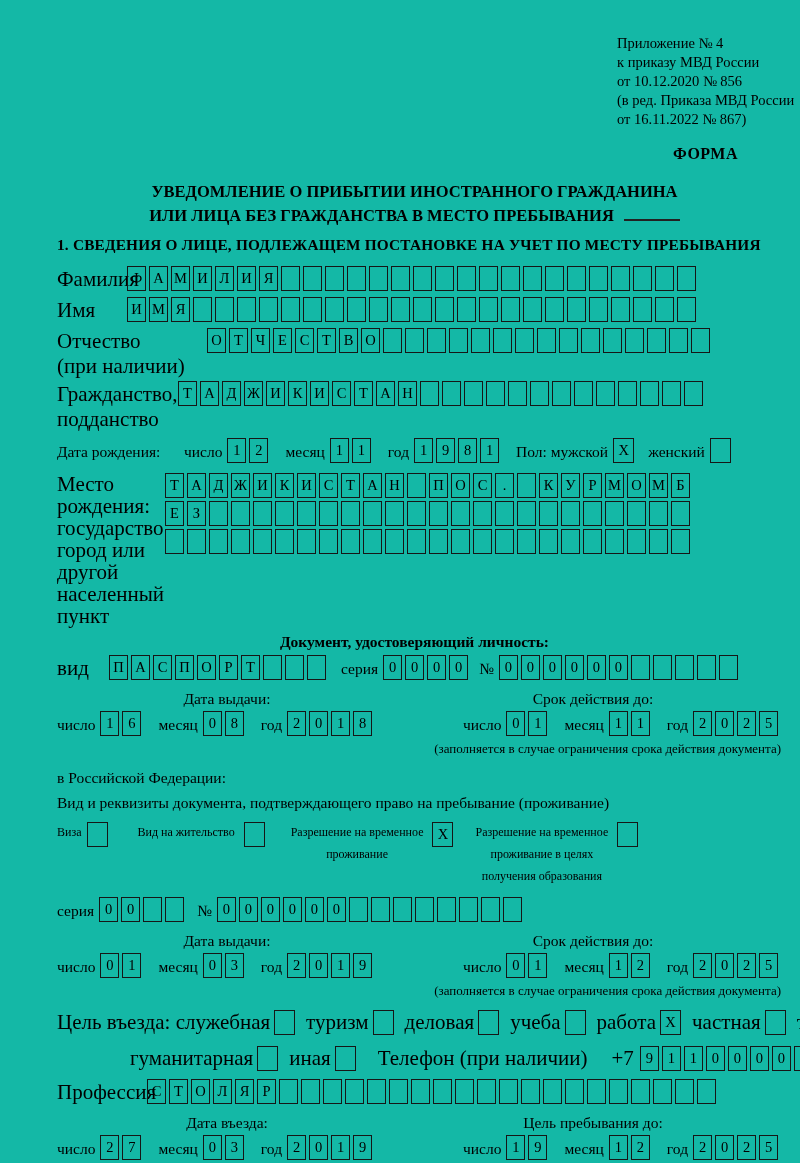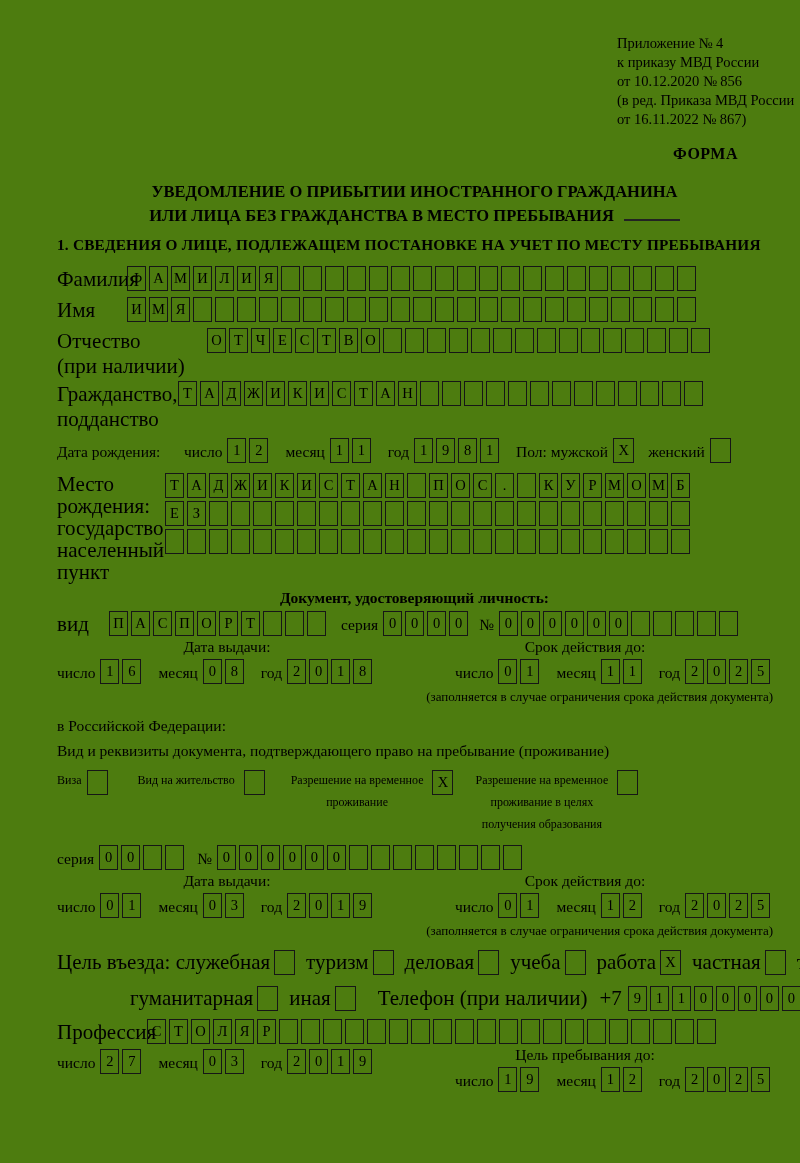--- a/index.html
+++ b/index.html
@@ -1,35 +1,35 @@
 <!DOCTYPE html>
 <html><head>
 <meta charset="utf-8">
 <style>
   html,body{margin:0;padding:0;background:#fff;}
   .page{width:800px;height:1163px;box-sizing:border-box;padding:34px 28px 0 57px;
-        background:#4d7c0f;color:#000;font-family:"Liberation Serif",serif;overflow:hidden;}
+        background:#14b8a6;color:#000;font-family:"Liberation Serif",serif;overflow:hidden;}
   .appendix{margin-left:560px;font-size:14.5px;line-height:19px;}
   .appendix div{white-space:nowrap;}
   .forma{text-align:right;margin:16px 34px 0 0;font-weight:bold;font-size:16px;letter-spacing:.5px;}
   .title{text-align:center;font-weight:bold;font-size:16.5px;line-height:24px;margin-top:17px;}
   .blank{display:inline-block;width:56px;border-bottom:2.2px solid #222;height:14px;margin-left:10px;}
   .sec-head{font-weight:bold;font-size:15.3px;margin-top:8px;letter-spacing:.2px;}
   .row{display:flex;align-items:flex-start;margin-top:4px;}
   .lbl{font-size:21px;line-height:27px;flex:0 0 auto;}
   .sub{line-height:22px;}
   .lblcol{flex:0 0 auto;display:flex;flex-direction:column;}
   .boxes{display:flex;flex:0 0 auto;flex-wrap:nowrap;}
   .boxrows .boxes{margin-bottom:3px;}
   .cb{flex:0 0 auto;width:19px;height:25px;border:1.7px solid #161616;margin-right:3px;
       display:flex;align-items:center;justify-content:center;font-size:14.5px;box-sizing:border-box;
       font-family:"Liberation Serif",serif;}
   .chk{width:21px;margin-right:0;}
   .center-head{text-align:center;font-weight:bold;font-size:15.5px;margin-top:6px;}
-  .tc{display:flex;margin-top:0;}
+  .tc{display:flex;margin-top:8px;gap:8px;}
   .lcol{width:340px;flex:0 0 auto;}
   .rcol{flex:1;}
   .chead{text-align:center;font-size:15.5px;}
   .dline{display:flex;align-items:flex-start;margin-top:3px;}
   .dlbl{font-size:15.5px;line-height:27px;margin-right:5px;flex:0 0 auto;}
   .grp{margin-right:14px;display:flex;}
   .rpad{padding-left:58px;}
   .note{font-size:13px;text-align:right;margin-top:3px;}
   .para{font-size:15.5px;line-height:25px;margin-top:8px;}
   .opts{display:flex;align-items:flex-start;margin-top:6px;}
@@ -215,20 +215,21 @@
     <span class="dlbl">Пол: мужской</span>
     <span class="cb chk" style="margin-right:14px">X</span>
     <span class="dlbl">женский</span>
     <span class="cb chk"></span>
   </div>
 
   <div class="row mt8">
     <div class="lblcol" style="width:108px">
       <span class="lbl sub">Место рождения:</span>
       <span class="lbl sub">государство</span>
+      <span class="lbl sub">город или другой</span>
       <span class="lbl sub">населенный пункт</span>
     </div>
     <div class="boxrows">
       <div class="boxes">
           <span class="cb">Т</span>
           <span class="cb">А</span>
           <span class="cb">Д</span>
           <span class="cb">Ж</span>
           <span class="cb">И</span>
           <span class="cb">К</span>
@@ -508,21 +509,21 @@
     <span class="lbl">частная</span>
     <span class="cb chk"></span>
     <span class="lbl">транзит</span>
     <span class="cb chk"></span>
   </div>
   <div class="prow indent2">
     <span class="lbl">гуманитарная</span>
     <span class="cb chk"></span>
     <span class="lbl">иная</span>
     <span class="cb chk" style="margin-right:22px"></span>
-    <span class="lbl" style="margin-right:12px">Телефон (при наличии)</span>
+    <span class="lbl" style="margin-right:24px">Телефон (при наличии)</span>
     <span class="lbl" style="margin-right:6px">+7</span>
     <span class="boxes">
         <span class="cb">9</span>
         <span class="cb">1</span>
         <span class="cb">1</span>
         <span class="cb">0</span>
         <span class="cb">0</span>
         <span class="cb">0</span>
         <span class="cb">0</span>
         <span class="cb">0</span>
@@ -558,20 +559,21 @@
         <span class="cb"></span>
         <span class="cb"></span>
         <span class="cb"></span>
         <span class="cb"></span>
         <span class="cb"></span>
       </span>
   </div>
 
   <div class="tc">
     <div class="lcol">
+      <div class="chead">Дата въезда:</div>
       <div class="dline">
         <span class="dlbl">число</span>
         <span class="boxes grp">
             <span class="cb">2</span>
             <span class="cb">7</span>
           </span>
         <span class="dlbl">месяц</span>
         <span class="boxes grp">
             <span class="cb">0</span>
             <span class="cb">3</span>

